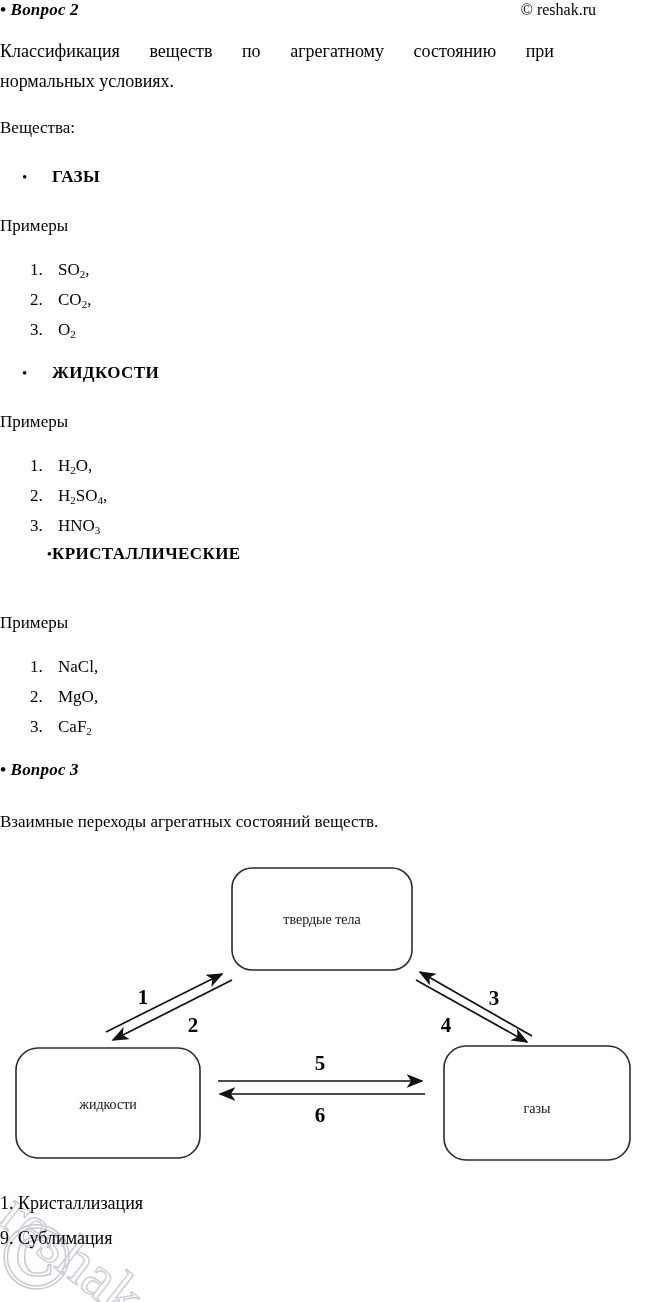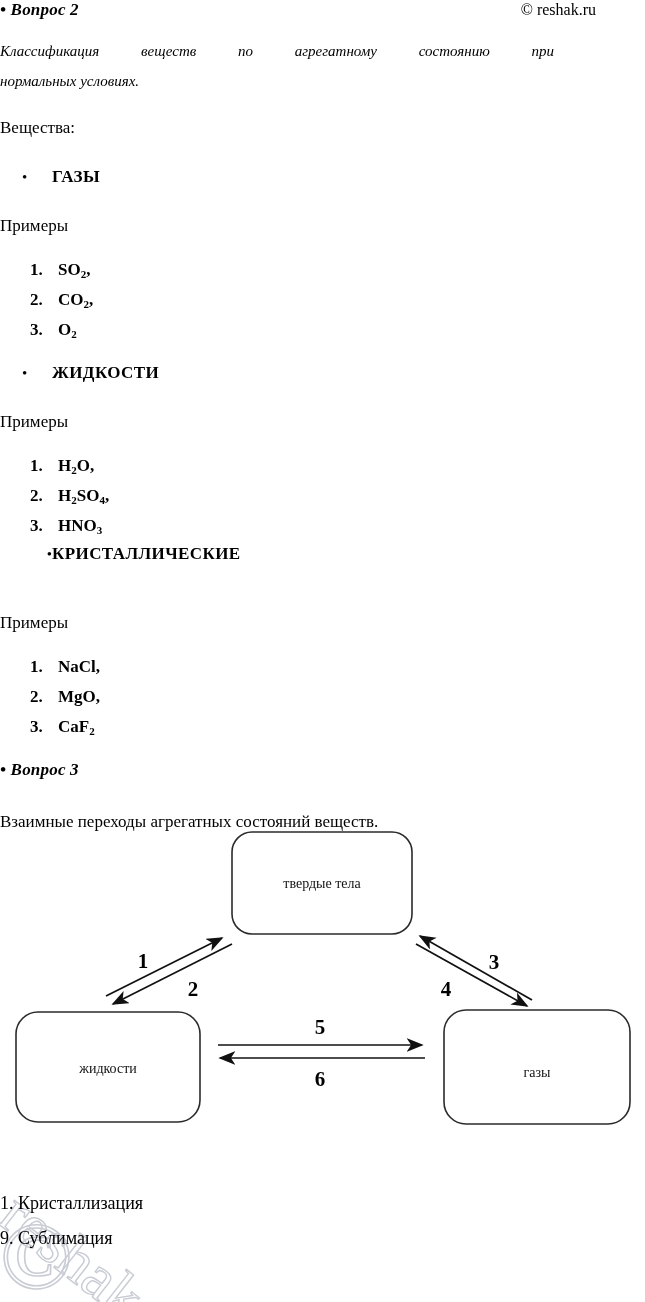--- a/index.html
+++ b/index.html
@@ -46,25 +46,24 @@
     top: 1px;
     font-size: 16px;
     white-space: nowrap;
   }
 
   
   .para-justify {
     position: absolute;
     left: 0px;
     width: 554px;
-    font-size: 15px;
+    font-size: 18px;
     line-height: 30px;
     text-align: justify;
     text-align-last: left;
-    font-style: italic;
   }
   .para-justify .line1 {
     display: block;
     text-align: justify;
     text-align-last: justify;
   }
   .para {
     position: absolute;
     left: 0px;
     font-size: 17px;
@@ -93,39 +92,38 @@
   .examples {
     position: absolute;
     left: 30px;
     font-size: 17px;
   }
   .examples .ex-row {
     display: block;
     height: 30px;
     line-height: 30px;
     white-space: nowrap;
-    font-weight: bold;
   }
   .examples .num {
     display: inline-block;
     width: 28px;
     text-align: left;
   }
   .formula sub {
     font-size: 11px;
     vertical-align: baseline;
     position: relative;
     top: 3px;
   }
 
   
   .diagram {
     position: absolute;
     left: 0px;
-    top: 792px;
+    top: 828px;
     width: 516px;
     height: 360px;
     text-align: center;
   }
   .diagram svg {
     display: block;
   }
   .node-label {
     font-family: "Liberation Serif", "DejaVu Serif", serif;
     font-size: 14px;

